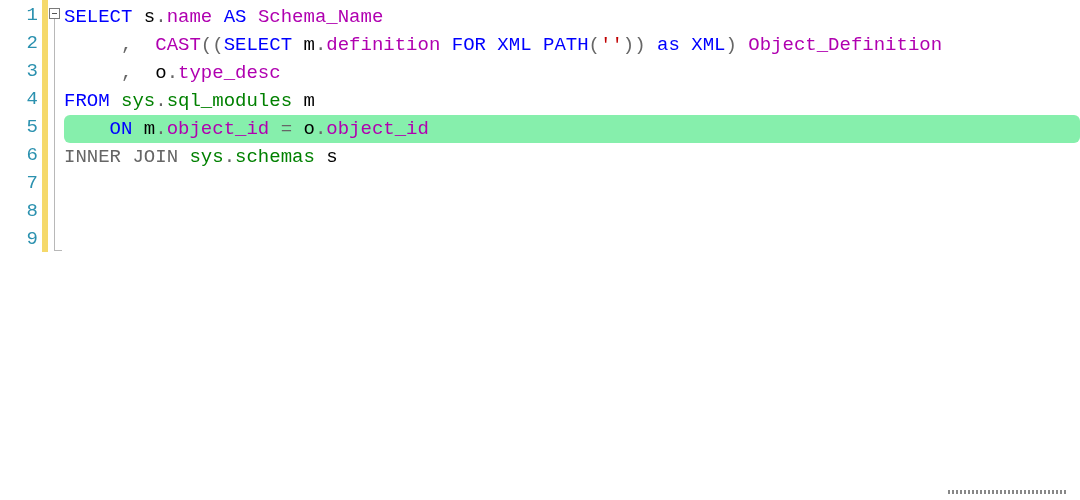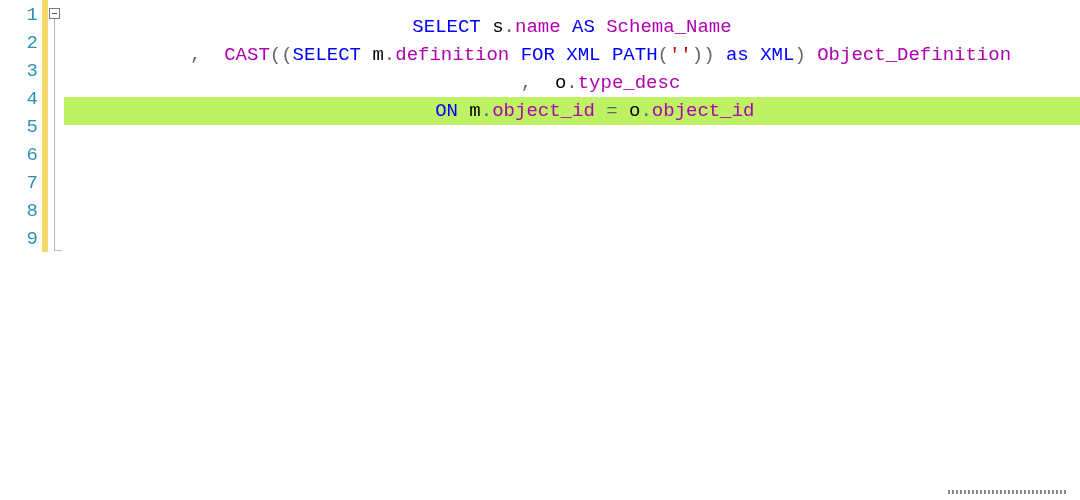--- a/index.html
+++ b/index.html
@@ -9,23 +9,23 @@
   .gutter-nums { width:42px; text-align:right; color:#2b91af; padding-top:1px; user-select:none; }
   .gutter-nums div { height:28px; padding-right:4px; }
   .change-bar { width:6px; background:#fff; }
   .change-bar .mark { height:28px; background:#f5d96b; }
   .fold-col { width:16px; position:relative; background:#fff; }
   .fold-box { position:absolute; left:1px; top:8px; width:11px; height:11px; border:1px solid #7a7a7a; background:#fff; cursor:pointer; }
   .fold-box::before,.fold-box::after { content:""; position:absolute; background:#555; }
   .fold-box::before { left:2px; right:2px; top:4px; height:1px; }
   .fold-line { position:absolute; left:6px; top:19px; width:1px; height:232px; background:#b8b8b8; }
   .fold-end  { position:absolute; left:6px; top:250px; width:8px; height:1px; background:#b8b8b8; }
-  .code-area { flex:1; padding-top:13px; position:relative;text-align:center; }
+  .code-area { flex:1; padding-top:3px; position:relative; }
   .line { height:28px; white-space:pre; }
-  .line.current { background:#bef264; }
+  .line.current { background:#86efac;border-radius:6px; }
   .kw   { color:#0000ff; }
   .sys  { color:#008000; }
   .obj  { color:#b000b0; }
   .str  { color:#c00000; }
   .punc { color:#666666; }
   .ragged { position:absolute; right:12px; bottom:6px; width:120px; height:4px;
             background:repeating-linear-gradient(90deg,#888 0 2px,transparent 2px 4px); }
 </style>
 </head>
 <body>
@@ -64,21 +64,23 @@
 
   <div class="code-area">
 
     <div class="line"><span class="kw">SELECT</span> <span>s</span><span class="punc">.</span><span class="obj">name</span> <span class="kw">AS</span> <span class="obj">Schema_Name</span></div>
 
 
     <div class="line">     <span class="punc">,</span>  <span class="obj">CAST</span><span class="punc">((</span><span class="kw">SELECT</span> <span>m</span><span class="punc">.</span><span class="obj">definition</span> <span class="kw">FOR</span> <span class="kw">XML</span> <span class="kw">PATH</span><span class="punc">(</span><span class="str">''</span><span class="punc">))</span> <span class="kw">as</span> <span class="kw">XML</span><span class="punc">)</span> <span class="obj">Object_Definition</span></div>
 
     <div class="line">     <span class="punc">,</span>  <span>o</span><span class="punc">.</span><span class="obj">type_desc</span></div>
 
+    <div class="line"><span class="kw">FROM</span> <span class="sys">sys</span><span class="punc">.</span><span class="sys">sql_modules</span> <span>m</span></div>
 
 
     <div class="line current">    <span class="kw">ON</span> <span>m</span><span class="punc">.</span><span class="obj">object_id</span> <span class="punc">=</span> <span>o</span><span class="punc">.</span><span class="obj">object_id</span></div>
 
+    <div class="line"><span class="punc">INNER</span> <span class="punc">JOIN</span> <span class="sys">sys</span><span class="punc">.</span><span class="sys">schemas</span> <span>s</span></div>
 
 
     <div class="ragged"></div>
   </div>
 </div>
 
 </body></html>

